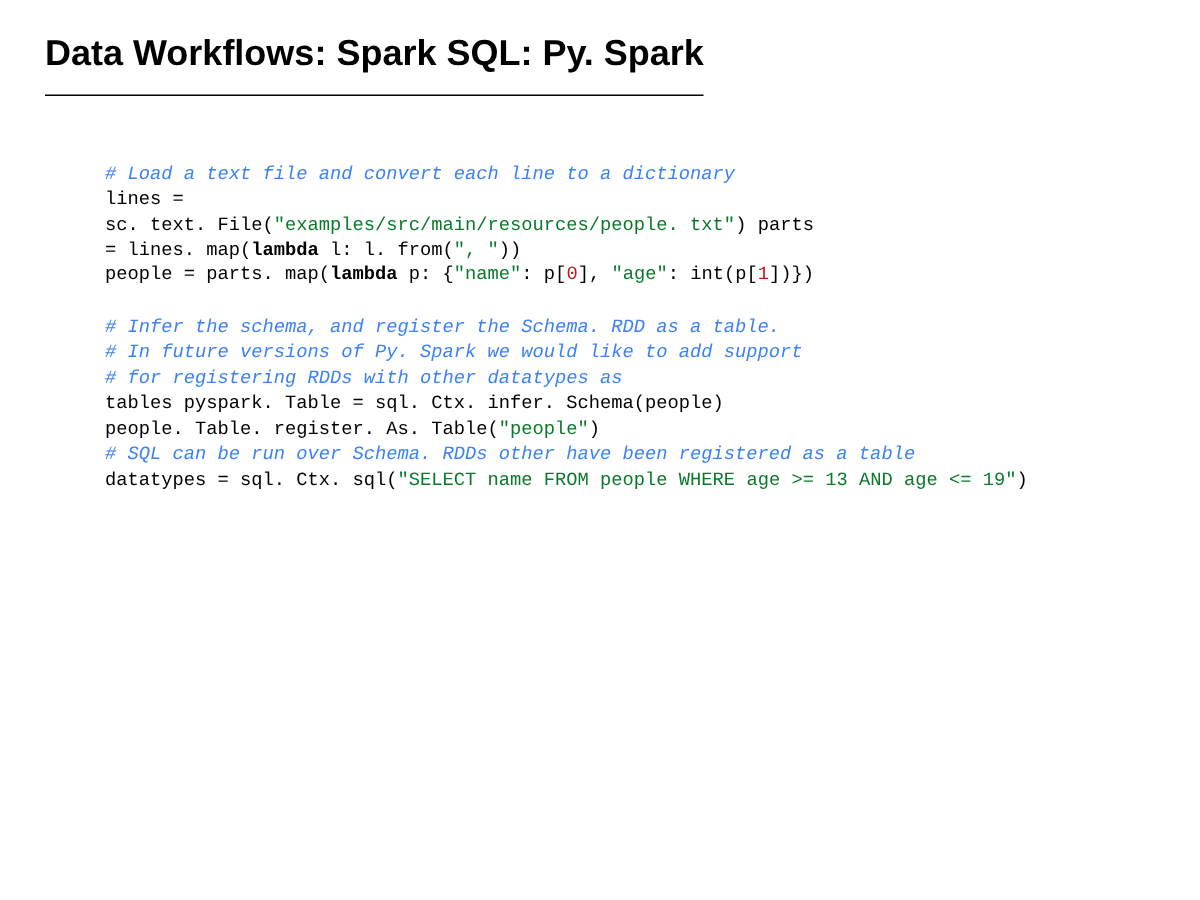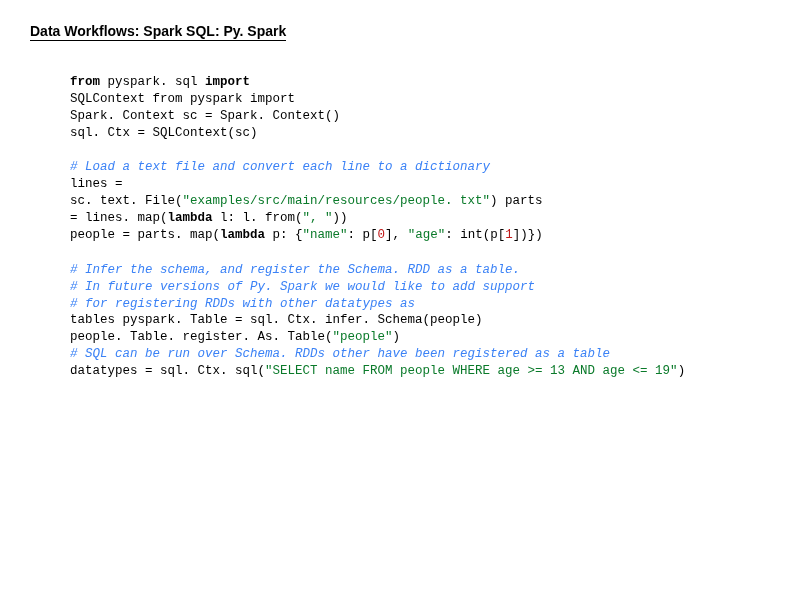--- a/index.html
+++ b/index.html
@@ -8,26 +8,26 @@
     width: 800px;
     height: 600px;
     background: #fff;
     font-family: Arial, Helvetica, sans-serif;
     color: #000;
   }
   .slide {
     padding: 22px 30px;
   }
   .title {
-    font-size: 14px;
+    font-size: 24px;
     font-weight: bold;
     border-bottom: 1.5px solid #000;
     display: inline-block;
-    padding-bottom: 1px;
-    margin-bottom: 16px;
+    padding-bottom: 13px;
+    margin-bottom: 27px;
   }
   .code {
     font-family: "Courier New", Courier, monospace;
     font-size: 12.5px;
     line-height: 1.35;
     white-space: pre;
     margin-left: 40px;
   }
   .block { margin-bottom: 18px; }
   .kw { font-weight: bold; }
@@ -35,24 +35,21 @@
   .num { color: #c01818; }
   .str { color: #0a7a2a; }
 </style>
 </head>
 <body>
 
 <div class="slide">
   <div class="title">Data Workflows: Spark SQL: Py. Spark</div>
 
   <div class="code">
-<div class="block"><span class="kw">from</span><span> pyspark. sql </span><span class="kw">import</span>
-<span>SQLContext from pyspark import</span>
-<span>Spark. Context sc = Spark. Context()</span>
-<span>sql. Ctx = SQLContext(sc)</span></div><div class="block"><span class="cm"># Load a text file and convert each line to a dictionary</span>
+<div class="block"><span class="cm"># Load a text file and convert each line to a dictionary</span>
 <span>lines =</span>
 <span>sc. text. File(</span><span class="str">"examples/src/main/resources/people. txt"</span><span>) parts</span>
 <span>= lines. map(</span><span class="kw">lambda</span><span> l: l. from(</span><span class="str">", "</span><span>))</span>
 <span>people = parts. map(</span><span class="kw">lambda</span><span> p: {</span><span class="str">"name"</span><span>: p[</span><span class="num">0</span><span>], </span><span class="str">"age"</span><span>: int(p[</span><span class="num">1</span><span>])})</span></div><div class="block"><span class="cm"># Infer the schema, and register the Schema. RDD as a table.</span>
 <span class="cm"># In future versions of Py. Spark we would like to add support</span>
 <span class="cm"># for registering RDDs with other datatypes as</span>
 <span>tables pyspark. Table = sql. Ctx. infer. Schema(people)</span>
 <span>people. Table. register. As. Table(</span><span class="str">"people"</span><span>)</span>
 <span class="cm"># SQL can be run over Schema. RDDs other have been registered as a table</span>
 <span>datatypes = sql. Ctx. sql(</span><span class="str">"SELECT name FROM people WHERE age &gt;= 13 AND age &lt;= 19"</span><span>)</span></div></div>

